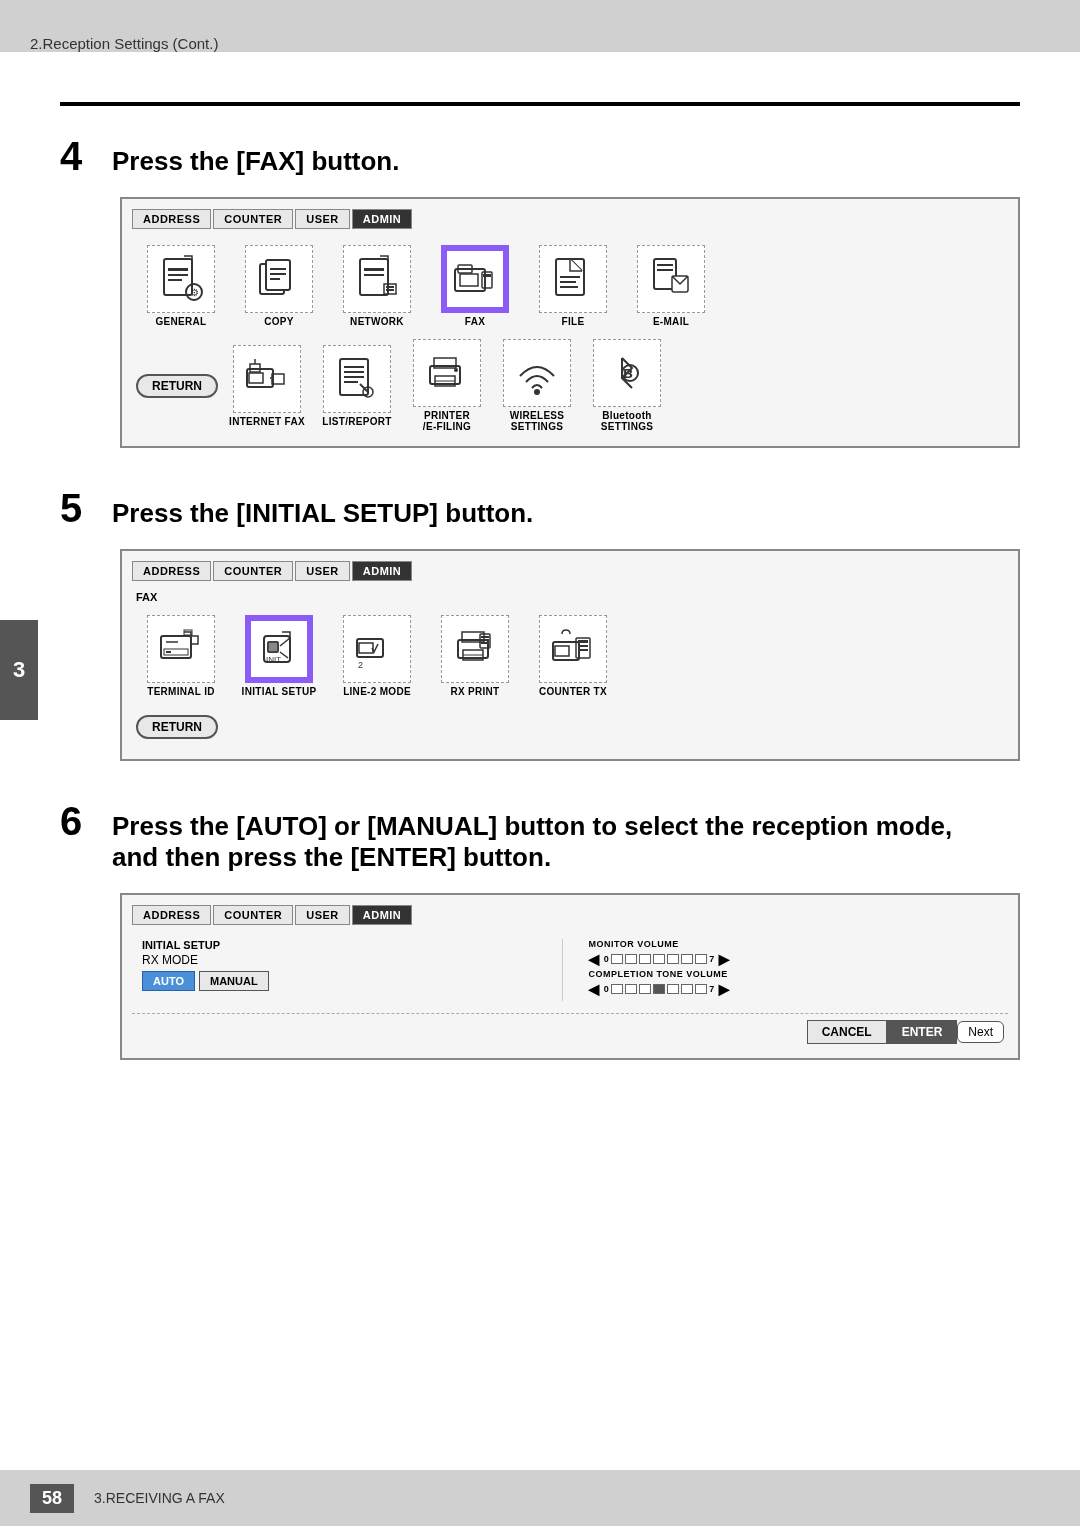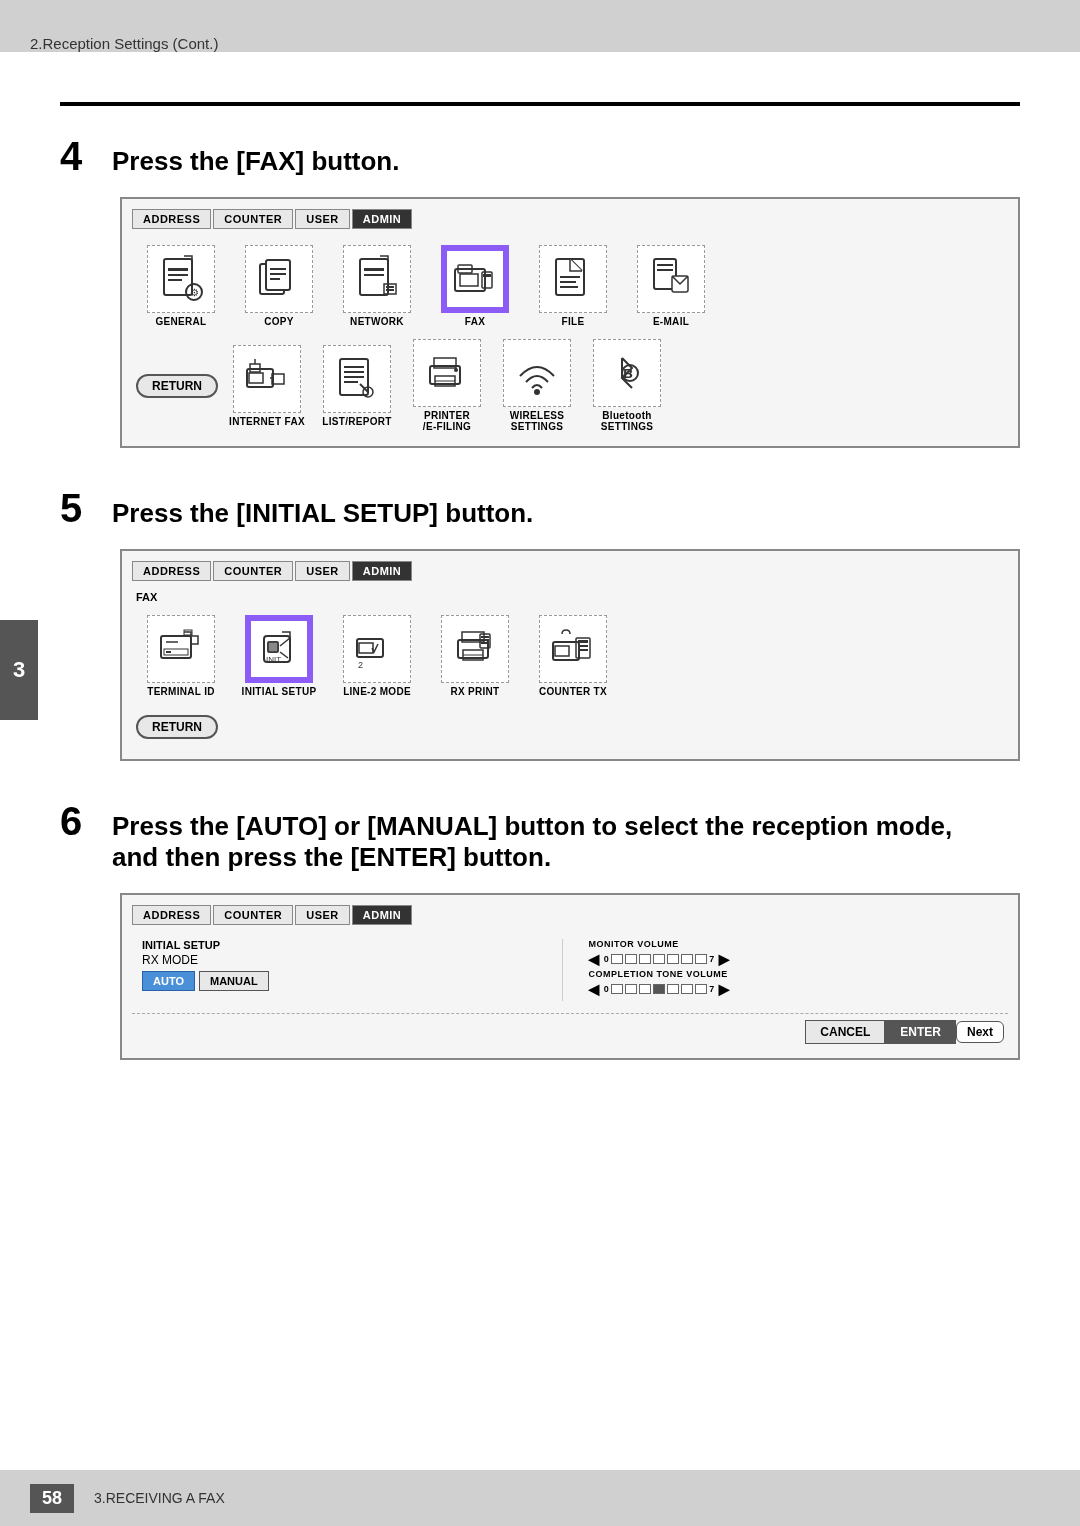--- a/index.html
+++ b/index.html
@@ -269,21 +269,21 @@
     }
     .footer-btn.enter {
       background: #555;
       color: white;
     }
     .next-badge {
       border: 1.5px solid #555;
       background: white;
       padding: 3px 10px;
       font-size: 12px;
-      font-weight: bold;
+      font-weight: normal;
       border-radius: 6px;
     }
 
     .two-col {
       display: flex;
       gap: 0;
     }
     .left-col {
       flex: 1;
       padding-right: 10px;

